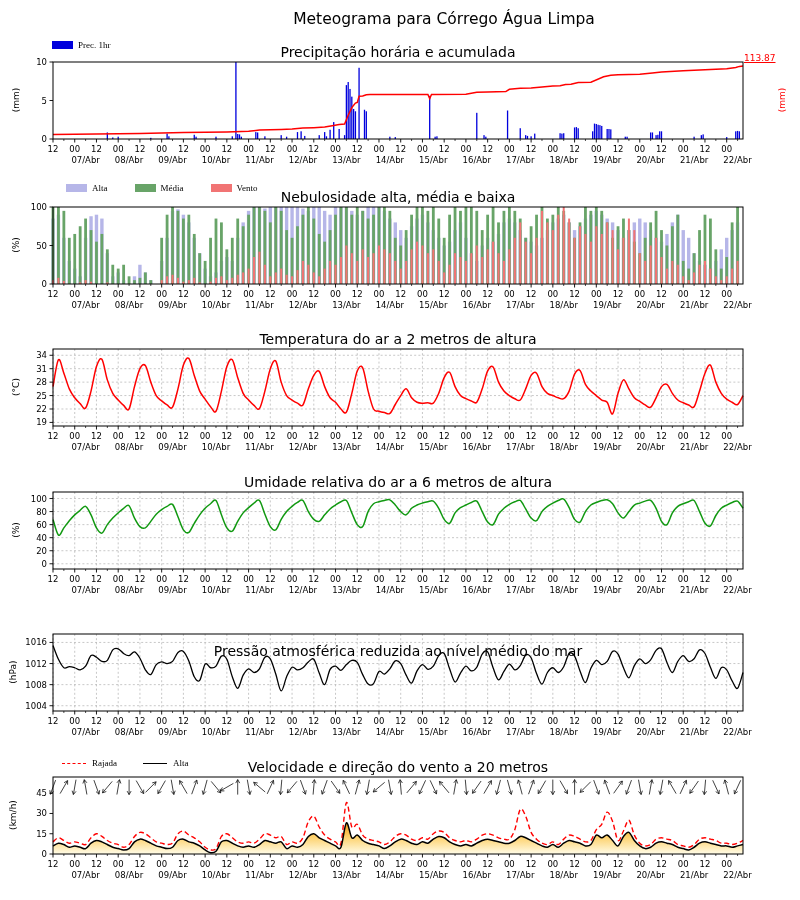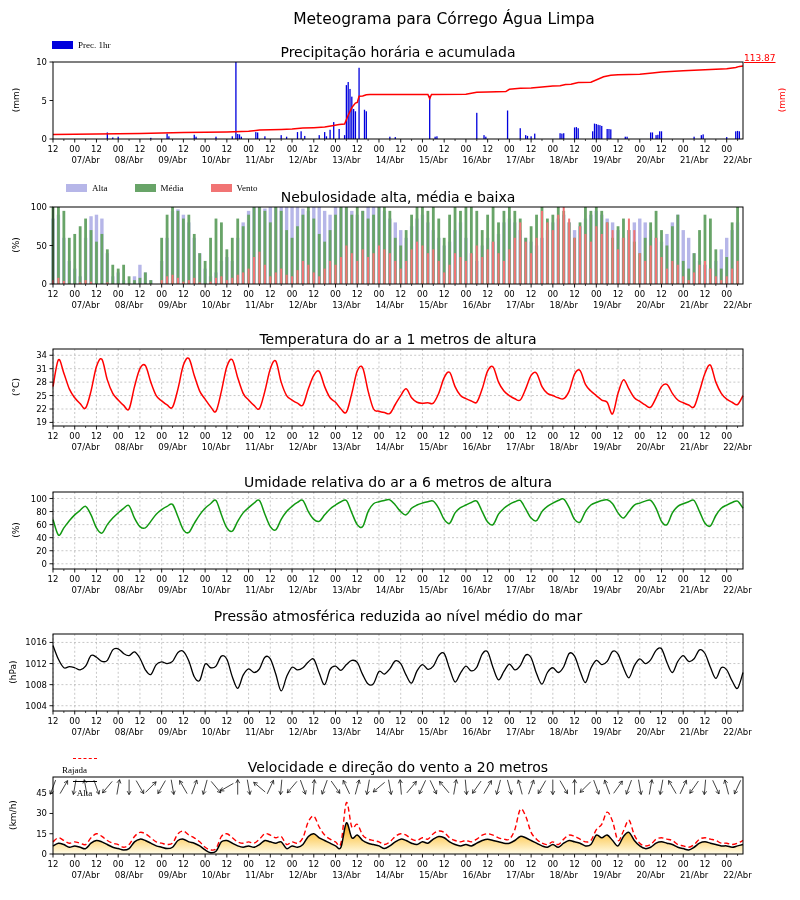--- a/index.html
+++ b/index.html
@@ -12,21 +12,21 @@
   .ylab{position:absolute;width:60px;text-align:center;font-size:9px;
         transform:translate(-50%,-50%) rotate(-90deg);}
   .ylab-r{position:absolute;width:60px;text-align:center;font-size:9px;color:#ff0000;
         transform:translate(-50%,-50%) rotate(-90deg);}
   .annot-r{position:absolute;font-size:9px;color:#ff0000;}
   .legend{position:absolute;display:flex;align-items:center;font-size:9px;gap:5px;font-family:Liberation Serif, serif;}
   .sw{width:21px;height:8px;display:inline-block;}
   .swl{width:24px;height:0;display:inline-block;border-top:1.6px solid #000;}
   .swl.dash{border-top-style:dashed;}
   .t1{top:44px;}  .t2{top:189px;} .t3{top:331px;}
-  .t4{top:474px;} .t5{top:608px;} .t6{top:759px;}
+  .t4{top:474px;} .t5{top:643px;} .t6{top:759px;}
 </style>
 </head>
 <body>
 
 <div class="fig">
   <svg id="chart" width="800" height="900">
       <g>
         <rect x="106.68070866141731" y="132.455" width="1.3" height="6.5449999999999875" fill="#0000dd"></rect>
         <rect x="112.11377952755905" y="137.46" width="1.3" height="1.539999999999992" fill="#0000dd"></rect>
         <rect x="117.54685039370078" y="136.69" width="1.3" height="2.3100000000000023" fill="#0000dd"></rect>
@@ -1403,21 +1403,21 @@
         <text x="650.6377952755905" y="878" text-anchor="middle" font-size="8.5" fill="#000">20/Abr</text>
         <text x="694.1023622047244" y="878" text-anchor="middle" font-size="8.5" fill="#000">21/Abr</text>
         <text x="737.5669291338583" y="878" text-anchor="middle" font-size="8.5" fill="#000">22/Abr</text>
       </g>
     </svg>
 
   <div class="suptitle">Meteograma para Córrego Água Limpa</div>
 
   <div class="ptitle t1">Precipitação horária e acumulada</div>
   <div class="ptitle t2">Nebulosidade alta, média e baixa</div>
-  <div class="ptitle t3">Temperatura do ar a 1 metros de altura</div>
+  <div class="ptitle t3">Temperatura do ar a 2 metros de altura</div>
   <div class="ptitle t4">Umidade relativa do ar a 6 metros de altura</div>
   <div class="ptitle t5">Pressão atmosférica reduzida ao nível médio do mar</div>
   <div class="ptitle t6">Velocidade e direção do vento a 20 metros</div>
 
   <div class="ylab" style="left:16px;top:100px;">(mm)</div>
   <div class="ylab" style="left:16px;top:245px;">(%)</div>
   <div class="ylab" style="left:16px;top:387px;">(°C)</div>
   <div class="ylab" style="left:16px;top:530px;">(%)</div>
   <div class="ylab" style="left:13px;top:672px;">(hPa)</div>
   <div class="ylab" style="left:13px;top:815px;">(km/h)</div>
@@ -1432,19 +1432,19 @@
 
   <div class="legend" style="left:66px;top:183px;gap:5px;">
     <span class="sw" style="background: rgb(182, 182, 232);"></span>
     <span style="margin-right:22px;">Alta</span>
     <span class="sw" style="background: rgb(104, 164, 104);"></span>
     <span style="margin-right:22px;">Média</span>
     <span class="sw" style="background: rgb(241, 116, 116);"></span>
     <span>Vento</span>
   </div>
 
-  <div class="legend" style="left:62px;top:758px;gap:6px;flex-direction:column;">
+  <div class="legend" style="left:62px;top:758px;gap:6px;">
     <span class="swl dash" style="border-top-color: rgb(255, 0, 0);"></span>
     <span style="margin-right:20px;">Rajada</span>
     <span class="swl" style="border-top-color: rgb(0, 0, 0);"></span>
     <span>Alta</span>
   </div>
 </div>
 
 </body></html>

